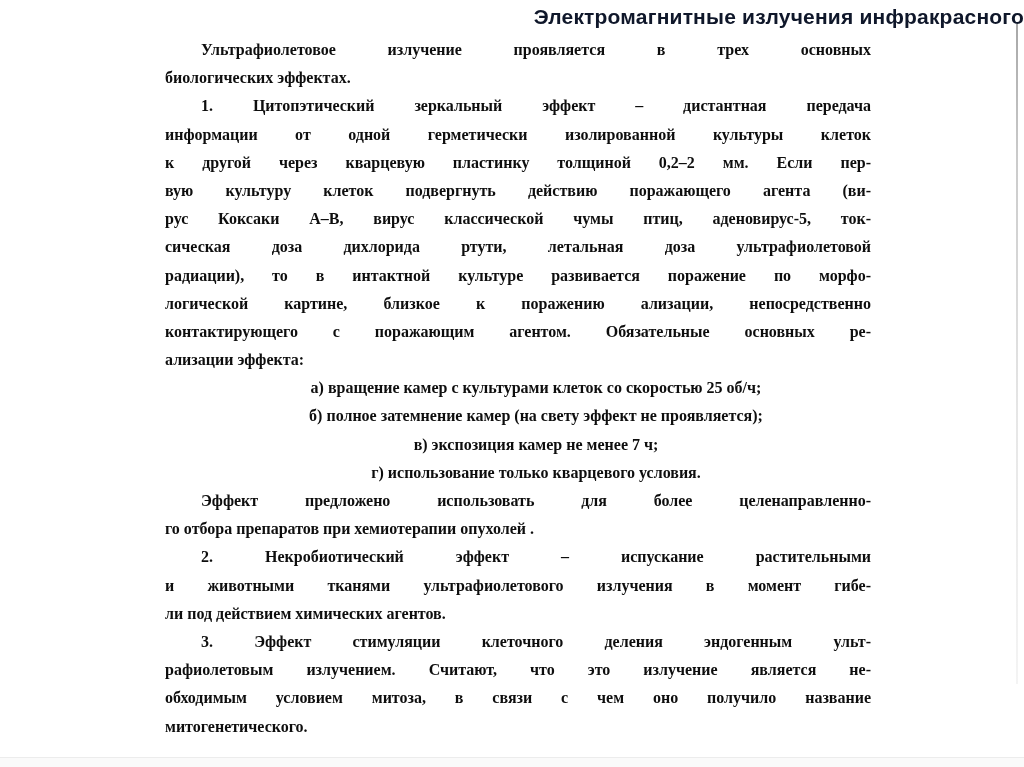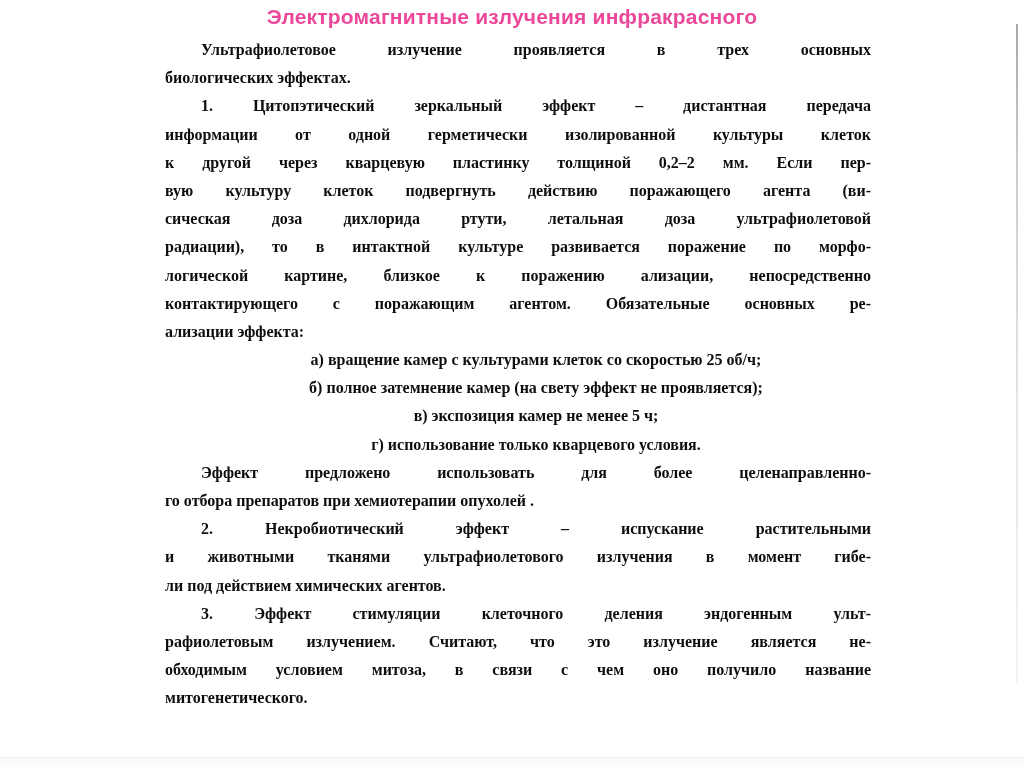--- a/index.html
+++ b/index.html
@@ -9,26 +9,26 @@
     height: 767px;
     background: #ffffff;
     overflow: hidden;
     font-family: "Liberation Serif", serif;
   }
   .title {
     position: absolute;
     top: 5px;
     left: 0;
     width: 100%;
-    text-align: center;
+    text-align: right;
     font-family: "Liberation Sans", sans-serif;
     font-weight: 700;
     font-size: 21px;
     letter-spacing: 0.2px;
-    color: #ec4899;
+    color: #0f172a;
   }
   .doc-body {
     position: absolute;
     top: 36px;
     left: 165px;
     width: 706px;
     font-family: "Liberation Serif", "DejaVu Serif", serif;
     font-weight: 700;
     font-size: 16px;
     color: #0e0e0e;
@@ -73,28 +73,29 @@
   <div class="title">Электромагнитные излучения инфракрасного</div>
 
   <div class="doc-body">
 
   <div class="line indent just">Ультрафиолетовое излучение проявляется в трех основных</div>
       <div class="line">биологических эффектах.</div>
       <div class="line indent just">1. Цитопэтический зеркальный эффект – дистантная передача</div>
       <div class="line just">информации от одной герметически изолированной культуры клеток</div>
       <div class="line just">к другой через кварцевую пластинку толщиной 0,2–2 мм. Если пер-</div>
       <div class="line just">вую культуру клеток подвергнуть действию поражающего агента (ви-</div>
+      <div class="line just">рус Коксаки А–В, вирус классической чумы птиц, аденовирус-5, ток-</div>
       <div class="line just">сическая доза дихлорида ртути, летальная доза ультрафиолетовой</div>
       <div class="line just">радиации), то в интактной культуре развивается поражение по морфо-</div>
       <div class="line just">логической картине, близкое к поражению ализации, непосредственно</div>
       <div class="line just">контактирующего с поражающим агентом. Обязательные основных ре-</div>
       <div class="line">ализации эффекта:</div>
       <div class="line indent">а) вращение камер с культурами клеток со скоростью 25 об/ч;</div>
       <div class="line indent">б) полное затемнение камер (на свету эффект не проявляется);</div>
-      <div class="line indent">в) экспозиция камер не менее 5 ч;</div>
+      <div class="line indent">в) экспозиция камер не менее 7 ч;</div>
       <div class="line indent">г) использование только кварцевого условия.</div>
       <div class="line indent just">Эффект предложено использовать для более целенаправленно-</div>
       <div class="line">го отбора препаратов при хемиотерапии опухолей .</div>
       <div class="line indent just">2. Некробиотический эффект – испускание растительными</div>
       <div class="line just">и животными тканями ультрафиолетового излучения в момент гибе-</div>
       <div class="line">ли под действием химических агентов.</div>
       <div class="line indent just">3. Эффект стимуляции клеточного деления эндогенным ульт-</div>
       <div class="line just">рафиолетовым излучением. Считают, что это излучение является не-</div>
       <div class="line just">обходимым условием митоза, в связи с чем оно получило название</div>
       <div class="line">митогенетического.</div>

